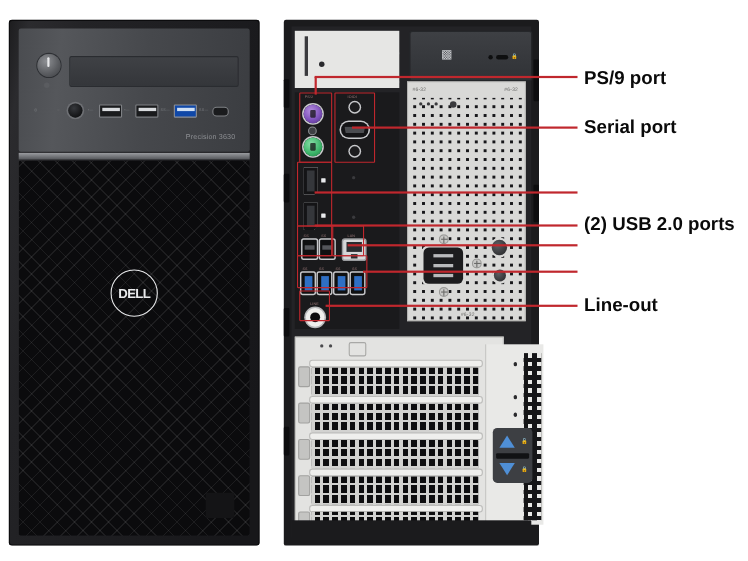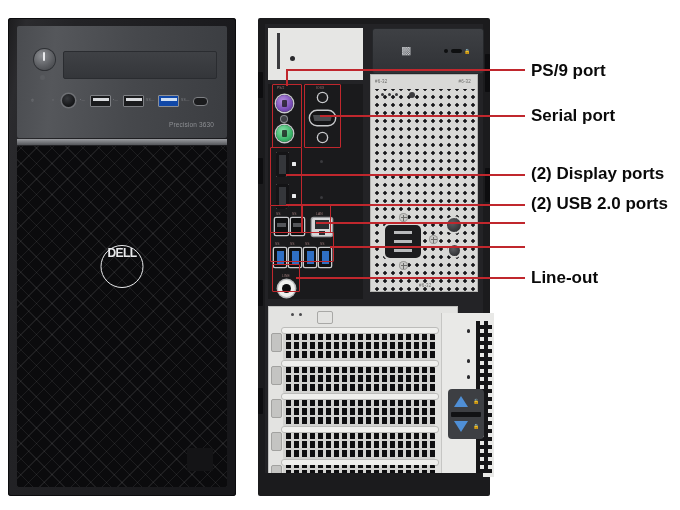--- a/index.html
+++ b/index.html
@@ -132,21 +132,21 @@
     background: linear-gradient(180deg,#9a9ca0,#54565a);
   }
   .dell-logo {
     position: absolute;
     left: 50%; top: 99px;
     transform: translateX(-50%);
     width: 41px; height: 41px;
     border-radius: 50%;
     border: 1.6px solid #e8e9eb;
     display: flex;
-    align-items: flex-start;
+    align-items: center;
     justify-content: center;
   }
   .dell-logo span {
     font-size: 12px;
     font-weight: bold;
     color: #e8e9eb;
     letter-spacing: -.6px;
     font-family: "Liberation Sans", sans-serif;
   }
   .model-text {
@@ -789,17 +789,16 @@
   <div class="leader" style="left:286px; top:204px; width:239px;"></div>
 
   <div class="leader" style="left:316px; top:222px; width:209px;"></div>
 
   <div class="leader" style="left:330px; top:246px; width:195px;"></div>
 
   <div class="leader" style="left:296px; top:277px; width:229px;"></div>
 
   <div class="callout-label" style="left:531px; top:62px;  font-size:17px;">PS/9 port</div>
   <div class="callout-label" style="left:531px; top:107px; font-size:17px;">Serial port</div>
-  <div class="callout-label" style="left:531px; top:165px; font-size:17px;">(2) Display ports</div>
   <div class="callout-label" style="left:531px; top:195px; font-size:17px;">(2) USB 2.0 ports</div>
   <div class="callout-label" style="left:531px; top:269px; font-size:17px;">Line-out</div>
 
 </div>
 
 </body></html>

